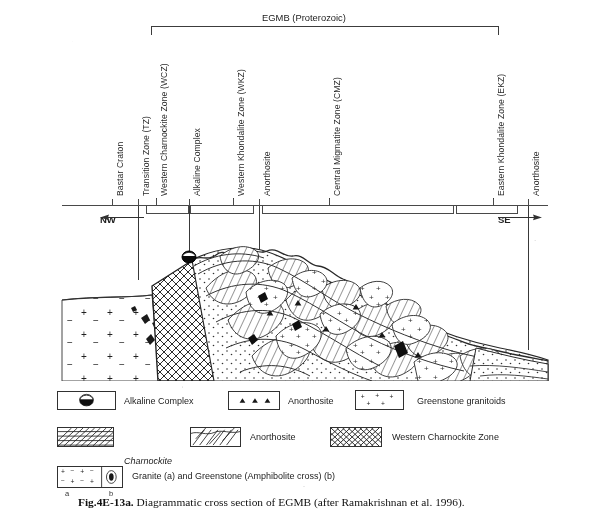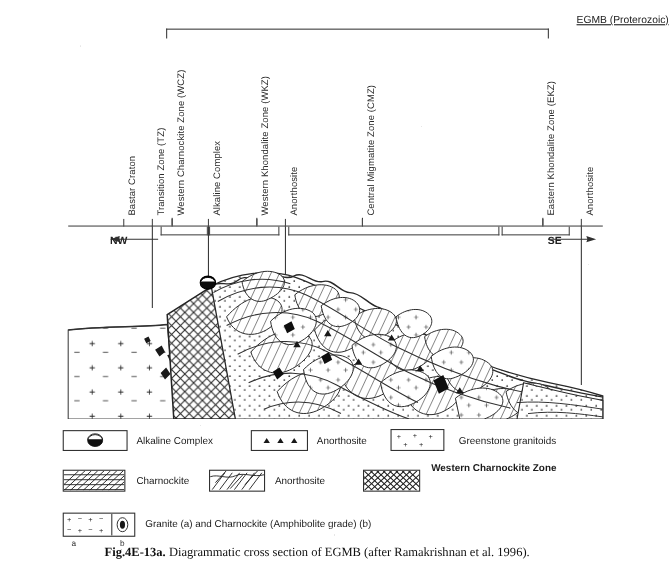--- a/index.html
+++ b/index.html
@@ -22,22 +22,22 @@
   .tick{position:absolute;width:1px;background:#4a4a4a;}
 
   
   #egmb-bracket{
     position:absolute;left:151px;top:26px;width:346px;height:8px;
     border-top:1.1px solid #3d3d3d;
     border-left:1.1px solid #3d3d3d;
     border-right:1.1px solid #3d3d3d;
   }
   #egmb-title{
-    position:absolute;left:0;top:12px;width:608px;text-align:right;
-    font-size:9.4px;color:#222;text-decoration:underline;
+    position:absolute;left:0;top:12px;width:608px;text-align:center;
+    font-size:9.4px;color:#222;
   }
 
   
   #datum{
     position:absolute;left:62px;top:205px;width:486px;height:1.2px;
     background:#4a4a4a;
   }
   .subbracket{
     position:absolute;height:7px;border-bottom:1.1px solid #4a4a4a;
     border-left:1.1px solid #4a4a4a;border-right:1.1px solid #4a4a4a;
@@ -57,21 +57,21 @@
   }
   .legtxt{position:absolute;font-size:9px;color:#1c1c1c;white-space:nowrap;}
   .subab{position:absolute;font-size:7.5px;color:#333;}
 
   
   #caption{
     position:absolute;left:78px;top:496px;width:520px;
     font-family:"Liberation Serif", serif;font-size:11.4px;color:#111;
     white-space:nowrap;
   }
-  #caption b{font-weight:bold;margin-left:17px;}
+  #caption b{font-weight:bold;}
 
   
   #speckle{position:absolute;inset:0;pointer-events:none;opacity:.10;
     background-image:
       radial-gradient(circle at 12% 8%, #000 0.5px, transparent 0.6px),
       radial-gradient(circle at 63% 22%, #000 0.5px, transparent 0.6px),
       radial-gradient(circle at 88% 46%, #000 0.5px, transparent 0.6px),
       radial-gradient(circle at 30% 74%, #000 0.5px, transparent 0.6px),
       radial-gradient(circle at 50% 93%, #000 0.5px, transparent 0.6px);
   }
@@ -282,54 +282,54 @@
       <text x="26" y="17" font-size="7" font-family="Liberation Sans" fill="#222">+</text>
     </svg></div>
     <div class="legtxt" style="left: 417px; top: 396px;">Greenstone granitoids</div>
     <div class="legbox" style="left: 57px; top: 427px; width: 57px; height: 20px; overflow: hidden;"><svg width="100%" height="100%" viewBox="0 0 57 20" preserveAspectRatio="none">
       <g stroke="#222" stroke-width="0.9" fill="none">
         <path d="M-6,20 L14,0 M0,20 L20,0 M6,20 L26,0 M12,20 L32,0 M18,20 L38,0
                  M24,20 L44,0 M30,20 L50,0 M36,20 L56,0 M42,20 L62,0 M48,20 L68,0"></path>
         <path d="M0,4 L57,4 M0,9 L57,9 M0,14 L57,14 M0,19 L57,19"></path>
       </g>
     </svg></div>
-    <div class="legtxt" style="left: 124px; top: 432px;">Charnockite</div>
+    <div class="legtxt" style="left: 124px; top: 456px; font-style: italic;">Charnockite</div>
     <div class="legbox" style="left: 190px; top: 427px; width: 51px; height: 20px; overflow: hidden;"><svg width="100%" height="100%" viewBox="0 0 51 20" preserveAspectRatio="none">
       <g stroke="#222" stroke-width="0.9" fill="none">
         <path d="M2,19 L14,2 M9,19 L21,2 M16,19 L28,2 M23,19 L35,2 M30,19 L42,2 M37,19 L49,2"></path>
         <path d="M5,12 L17,-2 M19,18 L31,4 M33,14 L45,0"></path>
         <path d="M0,6 C8,3 16,9 24,5 C32,1 41,7 51,4"></path>
       </g>
     </svg></div>
     <div class="legtxt" style="left: 250px; top: 432px;">Anorthosite</div>
     <div class="legbox" style="left: 330px; top: 427px; width: 52px; height: 20px; overflow: hidden;"><svg width="100%" height="100%" viewBox="0 0 52 20" preserveAspectRatio="none">
       <g stroke="#222" stroke-width="1" fill="none">
         <path d="M0,0 L20,20 M6,0 L26,20 M12,0 L32,20 M18,0 L38,20 M24,0 L44,20
                  M30,0 L50,20 M36,0 L56,20 M42,0 L62,20 M-6,0 L14,20 M-12,0 L8,20"></path>
         <path d="M20,0 L0,20 M26,0 L6,20 M32,0 L12,20 M38,0 L18,20 M44,0 L24,20
                  M50,0 L30,20 M56,0 L36,20 M62,0 L42,20 M14,0 L-6,20 M8,0 L-12,20"></path>
       </g>
     </svg></div>
-    <div class="legtxt" style="left: 392px; top: 420px; font-weight: bold;">Western Charnockite Zone</div>
+    <div class="legtxt" style="left: 392px; top: 432px;">Western Charnockite Zone</div>
     <div class="legbox" style="left: 57px; top: 466px; width: 66px; height: 22px; overflow: hidden;"><svg width="100%" height="100%" viewBox="0 0 66 22" preserveAspectRatio="none">
       <line x1="45" y1="0" x2="45" y2="22" stroke="#333" stroke-width="1"></line>
       <g font-size="7" font-family="Liberation Sans" fill="#222">
         <text x="3" y="8">+</text>
           <text x="13" y="7">−</text>
         <text x="23" y="8">+</text>
           <text x="33" y="7">−</text>
         <text x="3" y="18">−</text>
           <text x="13" y="19">+</text>
         <text x="23" y="18">−</text>
           <text x="33" y="19">+</text>
       </g>
       <ellipse cx="55" cy="11" rx="5" ry="7" fill="#fff" stroke="#222" stroke-width="0.9"></ellipse>
       <ellipse cx="55" cy="11" rx="2.4" ry="4" fill="#1a1a1a"></ellipse>
     </svg></div>
-    <div class="legtxt" style="left: 132px; top: 471px;">Granite (a) and Charnockite (Amphibolite grade) (b)</div>
+    <div class="legtxt" style="left: 132px; top: 471px;">Granite (a) and Greenstone (Amphibolite cross) (b)</div>
     <div class="subab" style="left: 65px; top: 489px;">a</div>
     <div class="subab" style="left: 109px; top: 489px;">b</div>
   </div>
 
 <div id="caption">
   <b>Fig.4E-13a.</b><span> Diagrammatic cross section of EGMB (after Ramakrishnan et al. 1996).</span>
 </div>
 
 <div id="speckle"></div>
 

